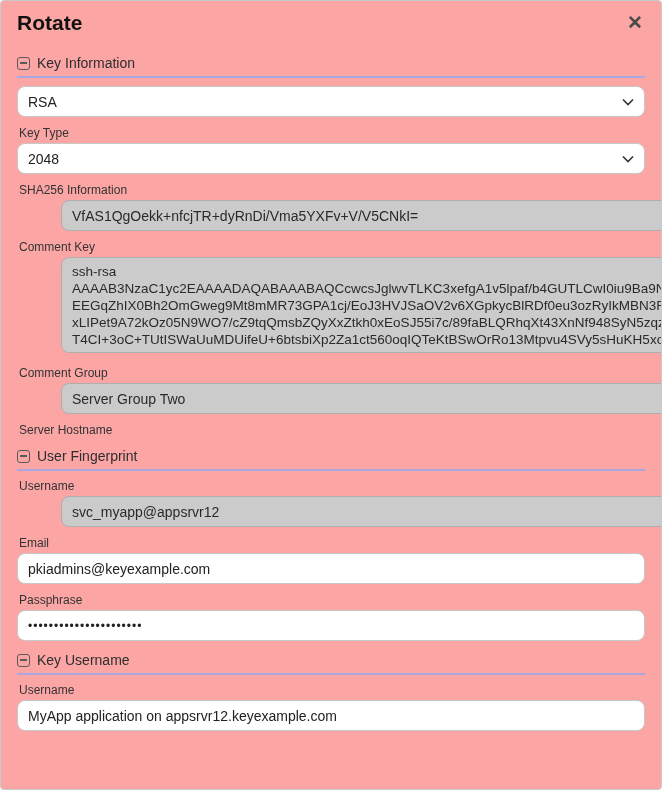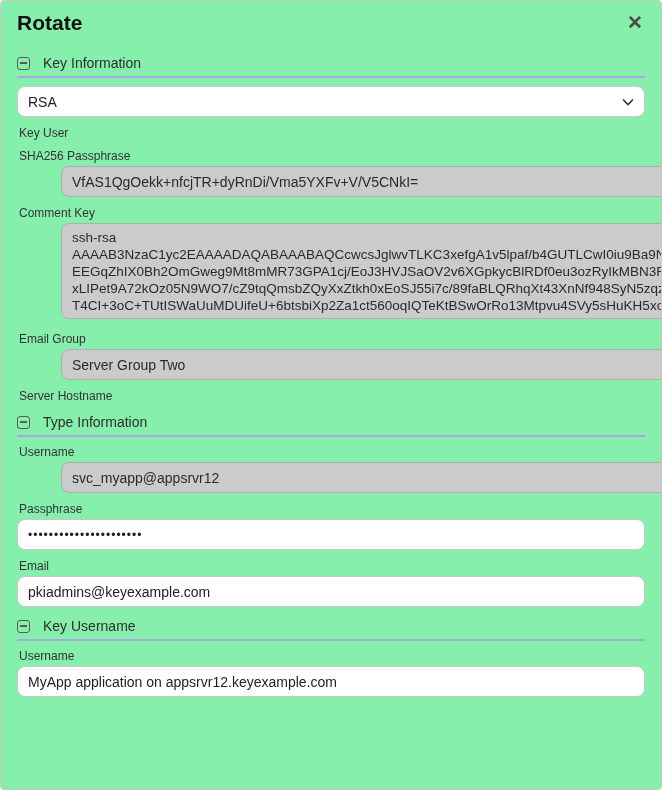--- a/index.html
+++ b/index.html
@@ -4,21 +4,21 @@
 <style>
   * { box-sizing: border-box; }
   html, body { margin: 0; padding: 0; background: #fff; }
   body { font-family: "Liberation Sans", sans-serif; color: #222; }
 
   .modal {
     width: 662px;
     height: 790px;
     border: 1px solid #c9c9c9;
     border-radius: 4px;
-    background: #86efac;
+    background: #fca5a5;
     position: relative;
     padding: 8px 16px 16px 16px;
     overflow: hidden;
   }
 
   .modal-title {
     font-size: 21px;
     font-weight: bold;
     color: #111;
     margin: 2px 0 20px 0;
@@ -38,21 +38,21 @@
     padding: 2px;
     font-family: "Liberation Sans", sans-serif;
   }
 
   .section { margin-top: 11px; }
   .section:first-of-type { margin-top: 0; }
 
   .section-header {
     display: flex;
     align-items: center;
-    gap: 13px;
+    gap: 7px;
     font-size: 14px;
     color: #2e2e2e;
     padding-bottom: 5px;
     border-bottom: 2px solid #a7a7e3;
     margin-bottom: 8px;
     cursor: pointer;
   }
 
   .collapse-icon {
     width: 13px;
@@ -148,62 +148,72 @@
         </select>
         <span class="chevron">
           <svg width="12" height="8" viewBox="0 0 12 8">
               <polyline points="1,1.5 6,6.5 11,1.5" fill="none" stroke="#333" stroke-width="1.6"></polyline>
             </svg>
         </span>
       </div>
     </div>
 
     <div class="field">
-      <label class="field-label">Key User</label>
-    </div>
-
-    <div class="field">
-      <label class="field-label">SHA256 Passphrase</label>
+      <label class="field-label">Key Type</label>
+      <div class="select-wrap">
+        <select class="select-input">
+          <option>2048</option>
+        </select>
+        <span class="chevron">
+          <svg width="12" height="8" viewBox="0 0 12 8">
+              <polyline points="1,1.5 6,6.5 11,1.5" fill="none" stroke="#333" stroke-width="1.6"></polyline>
+            </svg>
+        </span>
+      </div>
+    </div>
+
+    <div class="field">
+      <label class="field-label">SHA256 Information</label>
       <input class="text-input readonly" readonly="" value="VfAS1QgOekk+nfcjTR+dyRnDi/Vma5YXFv+V/V5CNkI=" style="">
     </div>
 
     <div class="field">
       <label class="field-label">Comment Key</label>
       <textarea class="area-input readonly" readonly="" style="">ssh-rsa AAAAB3NzaC1yc2EAAAADAQABAAABAQCcwcsJglwvTLKC3xefgA1v5lpaf/b4GUTLCwI0iu9Ba9NuEEGqZhIX0Bh2OmGweg9Mt8mMR73GPA1cj/EoJ3HVJSaOV2v6XGpkycBlRDf0eu3ozRyIkMBN3FKxLIPet9A72kOz05N9WO7/cZ9tqQmsbZQyXxZtkh0xEoSJ55i7c/89faBLQRhqXt43XnNf948SyN5zqzzT4CI+3oC+TUtISWaUuMDUifeU+6btsbiXp2Za1ct560oqIQTeKtBSwOrRo13Mtpvu4SVy5sHuKH5xoVJYymLO9Zccp79zLoMJzKXXrWii+GydGdbJZiC5hpDuY9eYYtU0296oilOLGaCt</textarea>
     </div>
 
     <div class="field">
-      <label class="field-label">Email Group</label>
+      <label class="field-label">Comment Group</label>
       <input class="text-input readonly" readonly="" value="Server Group Two" style="">
     </div>
 
     <div class="field">
       <label class="field-label">Server Hostname</label>
     </div>
   </div>
 
   <div class="section">
     <div class="section-header">
       <span class="collapse-icon"></span>
-      <span>Type Information</span>
+      <span>User Fingerprint</span>
     </div>
 
     <div class="field">
       <label class="field-label">Username</label>
       <input class="text-input readonly" readonly="" value="svc_myapp@appsrvr12" style="">
     </div>
 
     <div class="field">
+      <label class="field-label">Email</label>
+      <input class="text-input" value="pkiadmins@keyexample.com" style="">
+    </div>
+
+    <div class="field">
       <label class="field-label">Passphrase</label>
       <input class="text-input" style="letter-spacing: 1px; font-size: 12px;" value="••••••••••••••••••••••">
-    </div>
-
-    <div class="field">
-      <label class="field-label">Email</label>
-      <input class="text-input" value="pkiadmins@keyexample.com" style="">
     </div>
   </div>
 
   <div class="section">
     <div class="section-header">
       <span class="collapse-icon"></span>
       <span>Key Username</span>
     </div>
 
     <div class="field">

